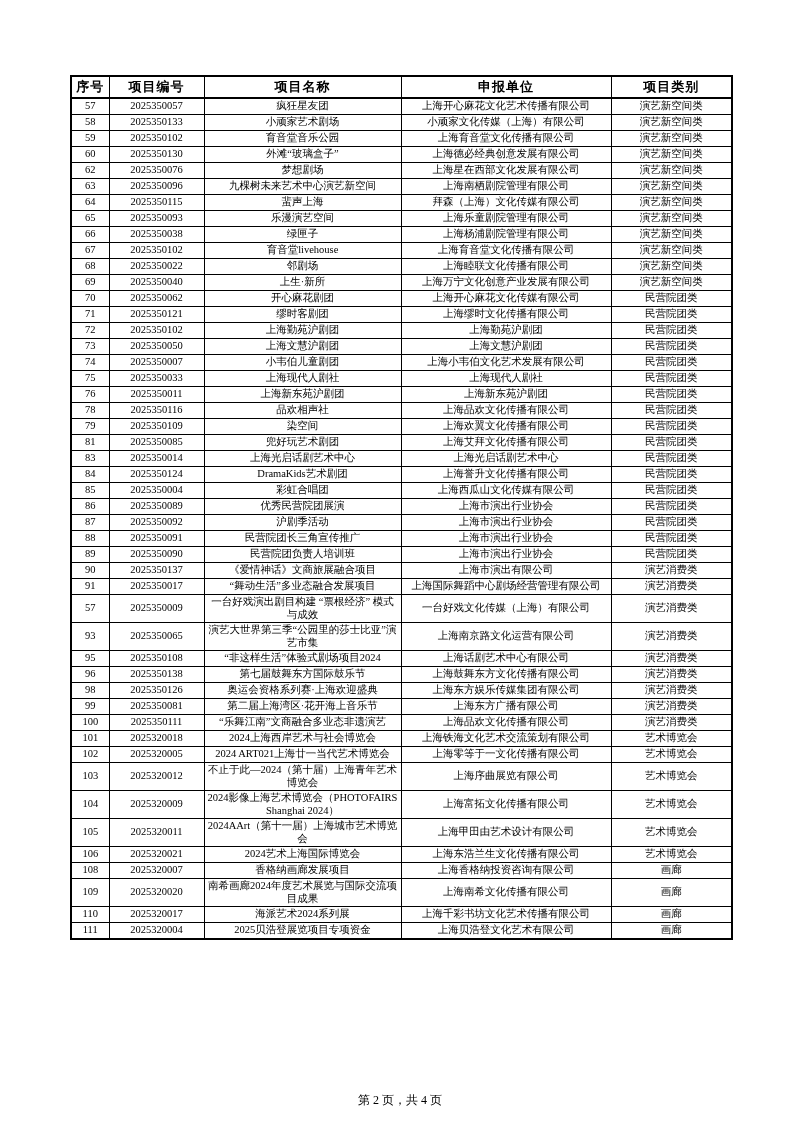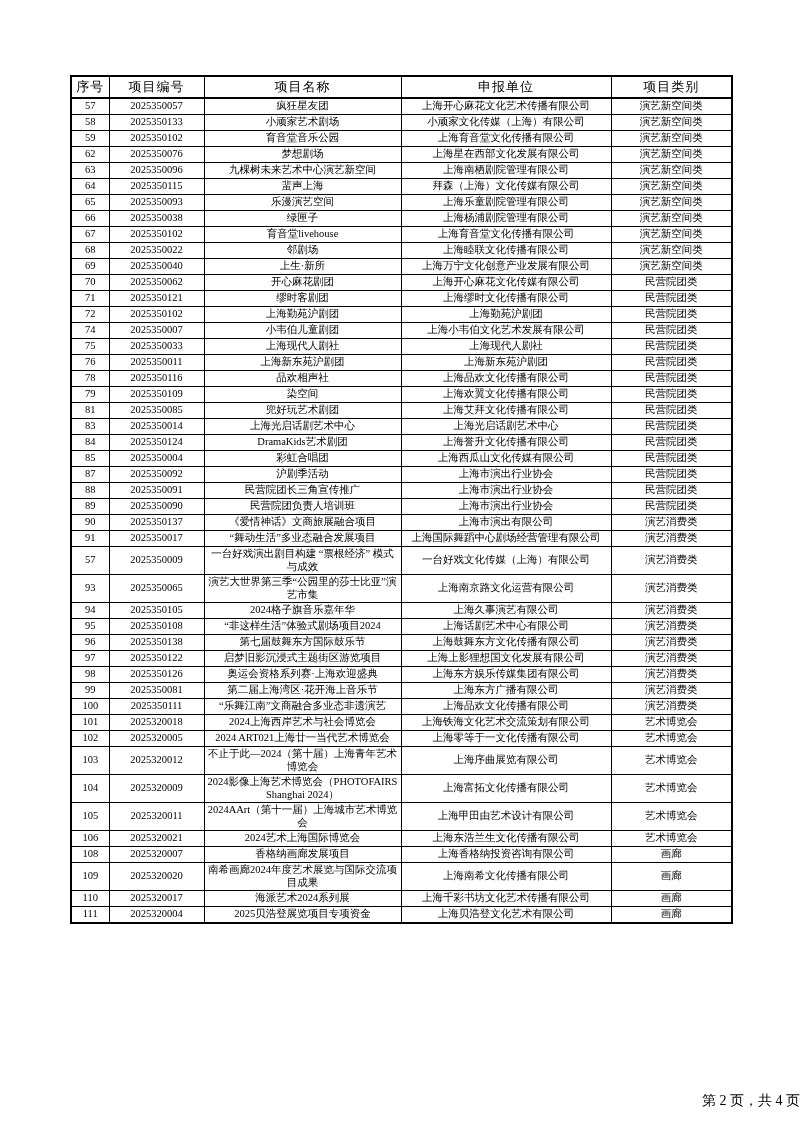--- a/index.html
+++ b/index.html
@@ -35,37 +35,37 @@
     text-align: center;
     vertical-align: middle;
     padding: 1px 2px;
     overflow: hidden;
   }
   thead tr {
     border-bottom: 2px solid #000000;
   }
   th {
     font-size: 13px;
-    font-weight: normal;
+    font-weight: bold;
     height: 15px;
     letter-spacing: 1px;
   }
   td {
     font-size: 10.5px;
     line-height: 12.5px;
     height: 13px;
     word-break: break-all;
   }
   .footer {
     position: absolute;
     left: 0;
     width: 100%;
     top: 1092px;
-    text-align: right;
-    font-size: 14px;
+    text-align: center;
+    font-size: 12px;
     color: #000000;
   }
 </style>
 </head>
 <body>
 
 <div class="page">
 
   <table class="projects">
     <colgroup>
@@ -100,20 +100,27 @@
           <td>演艺新空间类</td>
         </tr>
         <tr>
           <td>59</td>
           <td>2025350102</td>
           <td>育音堂音乐公园</td>
           <td>上海育音堂文化传播有限公司</td>
           <td>演艺新空间类</td>
         </tr>
         <tr>
+          <td>60</td>
+          <td>2025350130</td>
+          <td>外滩“玻璃盒子”</td>
+          <td>上海德必经典创意发展有限公司</td>
+          <td>演艺新空间类</td>
+        </tr>
+        <tr>
           <td>62</td>
           <td>2025350076</td>
           <td>梦想剧场</td>
           <td>上海星在西部文化发展有限公司</td>
           <td>演艺新空间类</td>
         </tr>
         <tr>
           <td>63</td>
           <td>2025350096</td>
           <td>九棵树未来艺术中心演艺新空间</td>
@@ -177,20 +184,27 @@
           <td>民营院团类</td>
         </tr>
         <tr>
           <td>72</td>
           <td>2025350102</td>
           <td>上海勤苑沪剧团</td>
           <td>上海勤苑沪剧团</td>
           <td>民营院团类</td>
         </tr>
         <tr>
+          <td>73</td>
+          <td>2025350050</td>
+          <td>上海文慧沪剧团</td>
+          <td>上海文慧沪剧团</td>
+          <td>民营院团类</td>
+        </tr>
+        <tr>
           <td>74</td>
           <td>2025350007</td>
           <td>小韦伯儿童剧团</td>
           <td>上海小韦伯文化艺术发展有限公司</td>
           <td>民营院团类</td>
         </tr>
         <tr>
           <td>75</td>
           <td>2025350033</td>
           <td>上海现代人剧社</td>
@@ -240,20 +254,27 @@
           <td>民营院团类</td>
         </tr>
         <tr>
           <td>85</td>
           <td>2025350004</td>
           <td>彩虹合唱团</td>
           <td>上海西瓜山文化传媒有限公司</td>
           <td>民营院团类</td>
         </tr>
         <tr>
+          <td>86</td>
+          <td>2025350089</td>
+          <td>优秀民营院团展演</td>
+          <td>上海市演出行业协会</td>
+          <td>民营院团类</td>
+        </tr>
+        <tr>
           <td>87</td>
           <td>2025350092</td>
           <td>沪剧季活动</td>
           <td>上海市演出行业协会</td>
           <td>民营院团类</td>
         </tr>
         <tr>
           <td>88</td>
           <td>2025350091</td>
           <td>民营院团长三角宣传推广</td>
@@ -289,45 +310,31 @@
           <td>演艺消费类</td>
         </tr>
         <tr>
           <td>93</td>
           <td>2025350065</td>
           <td>演艺大世界第三季“公园里的莎士比亚”演艺市集</td>
           <td>上海南京路文化运营有限公司</td>
           <td>演艺消费类</td>
         </tr>
         <tr>
-          <td>94</td>
-          <td>2025350105</td>
-          <td>2024格子旗音乐嘉年华</td>
-          <td>上海久事演艺有限公司</td>
-          <td>演艺消费类</td>
-        </tr>
-        <tr>
           <td>95</td>
           <td>2025350108</td>
           <td>“非这样生活”体验式剧场项目2024</td>
           <td>上海话剧艺术中心有限公司</td>
           <td>演艺消费类</td>
         </tr>
         <tr>
           <td>96</td>
           <td>2025350138</td>
           <td>第七届鼓舞东方国际鼓乐节</td>
           <td>上海鼓舞东方文化传播有限公司</td>
-          <td>演艺消费类</td>
-        </tr>
-        <tr>
-          <td>97</td>
-          <td>2025350122</td>
-          <td>启梦旧影沉浸式主题街区游览项目</td>
-          <td>上海上影狸想国文化发展有限公司</td>
           <td>演艺消费类</td>
         </tr>
         <tr>
           <td>98</td>
           <td>2025350126</td>
           <td>奥运会资格系列赛·上海欢迎盛典</td>
           <td>上海东方娱乐传媒集团有限公司</td>
           <td>演艺消费类</td>
         </tr>
         <tr>

